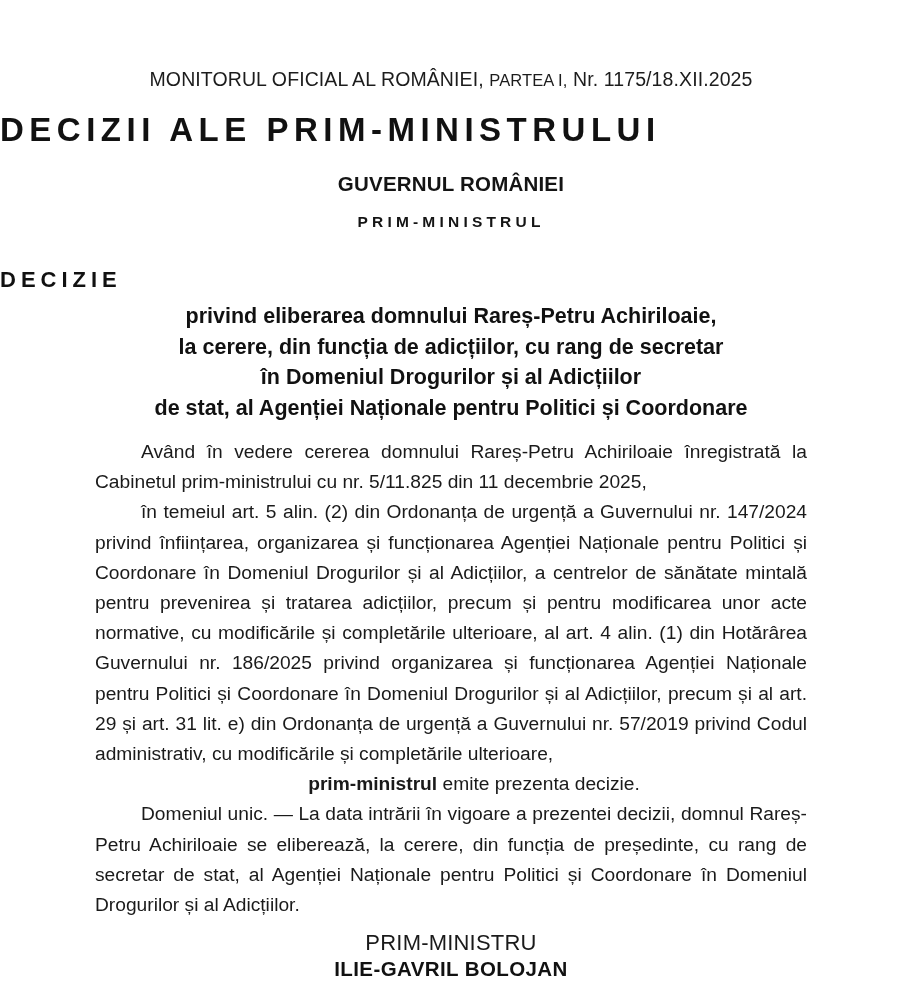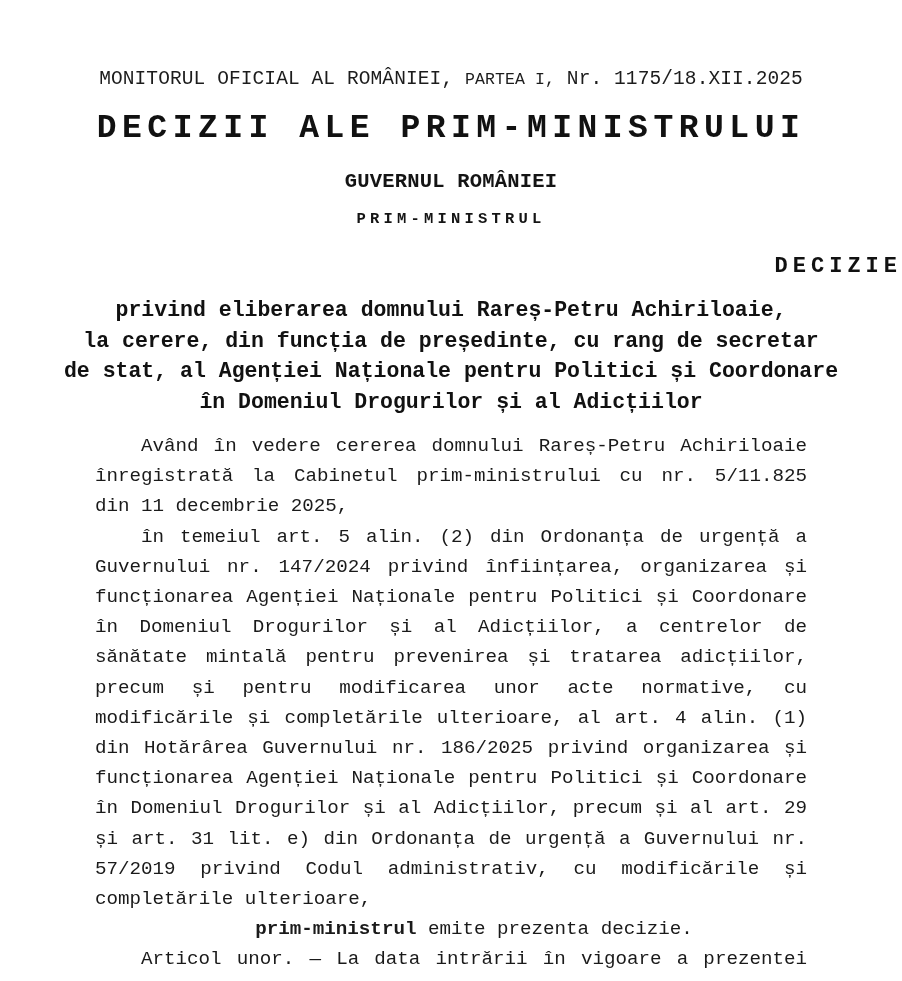--- a/index.html
+++ b/index.html
@@ -15,38 +15,37 @@
     color: #1a1a1a;
     -webkit-font-smoothing: antialiased;
   }
   .page {
     position: relative;
     width: 902px;
     height: 981px;
     box-sizing: border-box;
     padding: 0;
     overflow: hidden;
-    font-family: Liberation Mono, monospace;
   }
 
   
   .running-head {
     text-align: center;
     font-size: 19.5px;
     letter-spacing: 0.1px;
     color: #1c1c1c;
     padding-top: 68px;
     white-space: nowrap;
   }
   .running-head .rh-big { font-size: 19.5px; }
   .running-head .rh-small { font-size: 16.5px; }
 
   
   .banner-title {
-    text-align: center;
+    text-align: left;
     font-size: 33px;
     font-weight: bold;
     letter-spacing: 5.5px;
     margin-top: 20px;
     color: #111111;
     white-space: nowrap;
   }
 
   
   .issuer {
@@ -61,35 +60,35 @@
     text-align: center;
     font-size: 15.5px;
     font-weight: bold;
     letter-spacing: 4.2px;
     margin-top: 17px;
     color: #141414;
   }
 
   
   .act-type {
-    text-align: right;
+    text-align: left;
     font-size: 22px;
     font-weight: bold;
     letter-spacing: 5px;
-    margin-top: 26px;
+    margin-top: 36px;
     color: #111111;
   }
 
   
   .subject {
     text-align: center;
     font-size: 21.5px;
     font-weight: bold;
     line-height: 30.5px;
-    margin-top: 16px;
+    margin-top: 8px;
     padding: 0 62px;
     color: #111111;
   }
   .subject-line { display: block; }
 
   
   .body-block {
     margin: 8px auto;
     width: 712px;
     font-size: 19.2px;
@@ -142,36 +141,36 @@
 
   <div class="banner-title">DECIZII ALE PRIM-MINISTRULUI</div>
 
   <div class="issuer">GUVERNUL ROMÂNIEI</div>
   <div class="issuer-role">PRIM-MINISTRUL</div>
 
   <div class="act-type">DECIZIE</div>
 
   <div class="subject">
     <span class="subject-line">privind eliberarea domnului Rareș-Petru Achiriloaie,</span>
-    <span class="subject-line">la cerere, din funcția de președinte, cu rang de secretar</span>
+    <span class="subject-line">la cerere, din funcția de adicțiilor, cu rang de secretar</span>
+    <span class="subject-line">în Domeniul Drogurilor și al Adicțiilor</span>
     <span class="subject-line">de stat, al Agenției Naționale pentru Politici și Coordonare</span>
-    <span class="subject-line">în Domeniul Drogurilor și al Adicțiilor</span>
   </div>
 
   <div class="body-block">
 
     <p class="p-considerent">Având în vedere cererea domnului Rareș-Petru Achiriloaie înregistrată la Cabinetul prim-ministrului cu nr. 5/11.825 din 11 decembrie 2025,</p>
 
     <p class="p-temei">în temeiul art. 5 alin. (2) din Ordonanța de urgență a Guvernului nr. 147/2024 privind înființarea, organizarea și funcționarea Agenției Naționale pentru Politici și Coordonare în Domeniul Drogurilor și al Adicțiilor, a centrelor de sănătate mintală pentru prevenirea și tratarea adicțiilor, precum și pentru modificarea unor acte normative, cu modificările și completările ulterioare, al art. 4 alin. (1) din Hotărârea Guvernului nr. 186/2025 privind organizarea și funcționarea Agenției Naționale pentru Politici și Coordonare în Domeniul Drogurilor și al Adicțiilor, precum și al art. 29 și art. 31 lit. e) din Ordonanța de urgență a Guvernului nr. 57/2019 privind Codul administrativ, cu modificările și completările ulterioare,</p>
 
     <p class="p-emite">
       <b>prim-ministrul</b><span> emite prezenta decizie.</span>
     </p>
 
-    <p class="p-articol"><span>Articol unor. — </span><span>La data intrării în vigoare a prezentei decizii, domnul Rareș-Petru Achiriloaie se eliberează, la cerere, din funcția de președinte, cu rang de secretar de stat, al Agenției Naționale pentru Politici și Coordonare în Domeniul Drogurilor și al Adicțiilor.</span></p>
+    <p class="p-articol"><span>Domeniul unic. — </span><span>La data intrării în vigoare a prezentei decizii, domnul Rareș-Petru Achiriloaie se eliberează, la cerere, din funcția de președinte, cu rang de secretar de stat, al Agenției Naționale pentru Politici și Coordonare în Domeniul Drogurilor și al Adicțiilor.</span></p>
 
   </div>
 
   <div class="sig-pm">
     <div class="sig-pm-role">PRIM-MINISTRU</div>
     <div class="sig-pm-name">ILIE-GAVRIL BOLOJAN</div>
   </div>
 
 </div>
 

